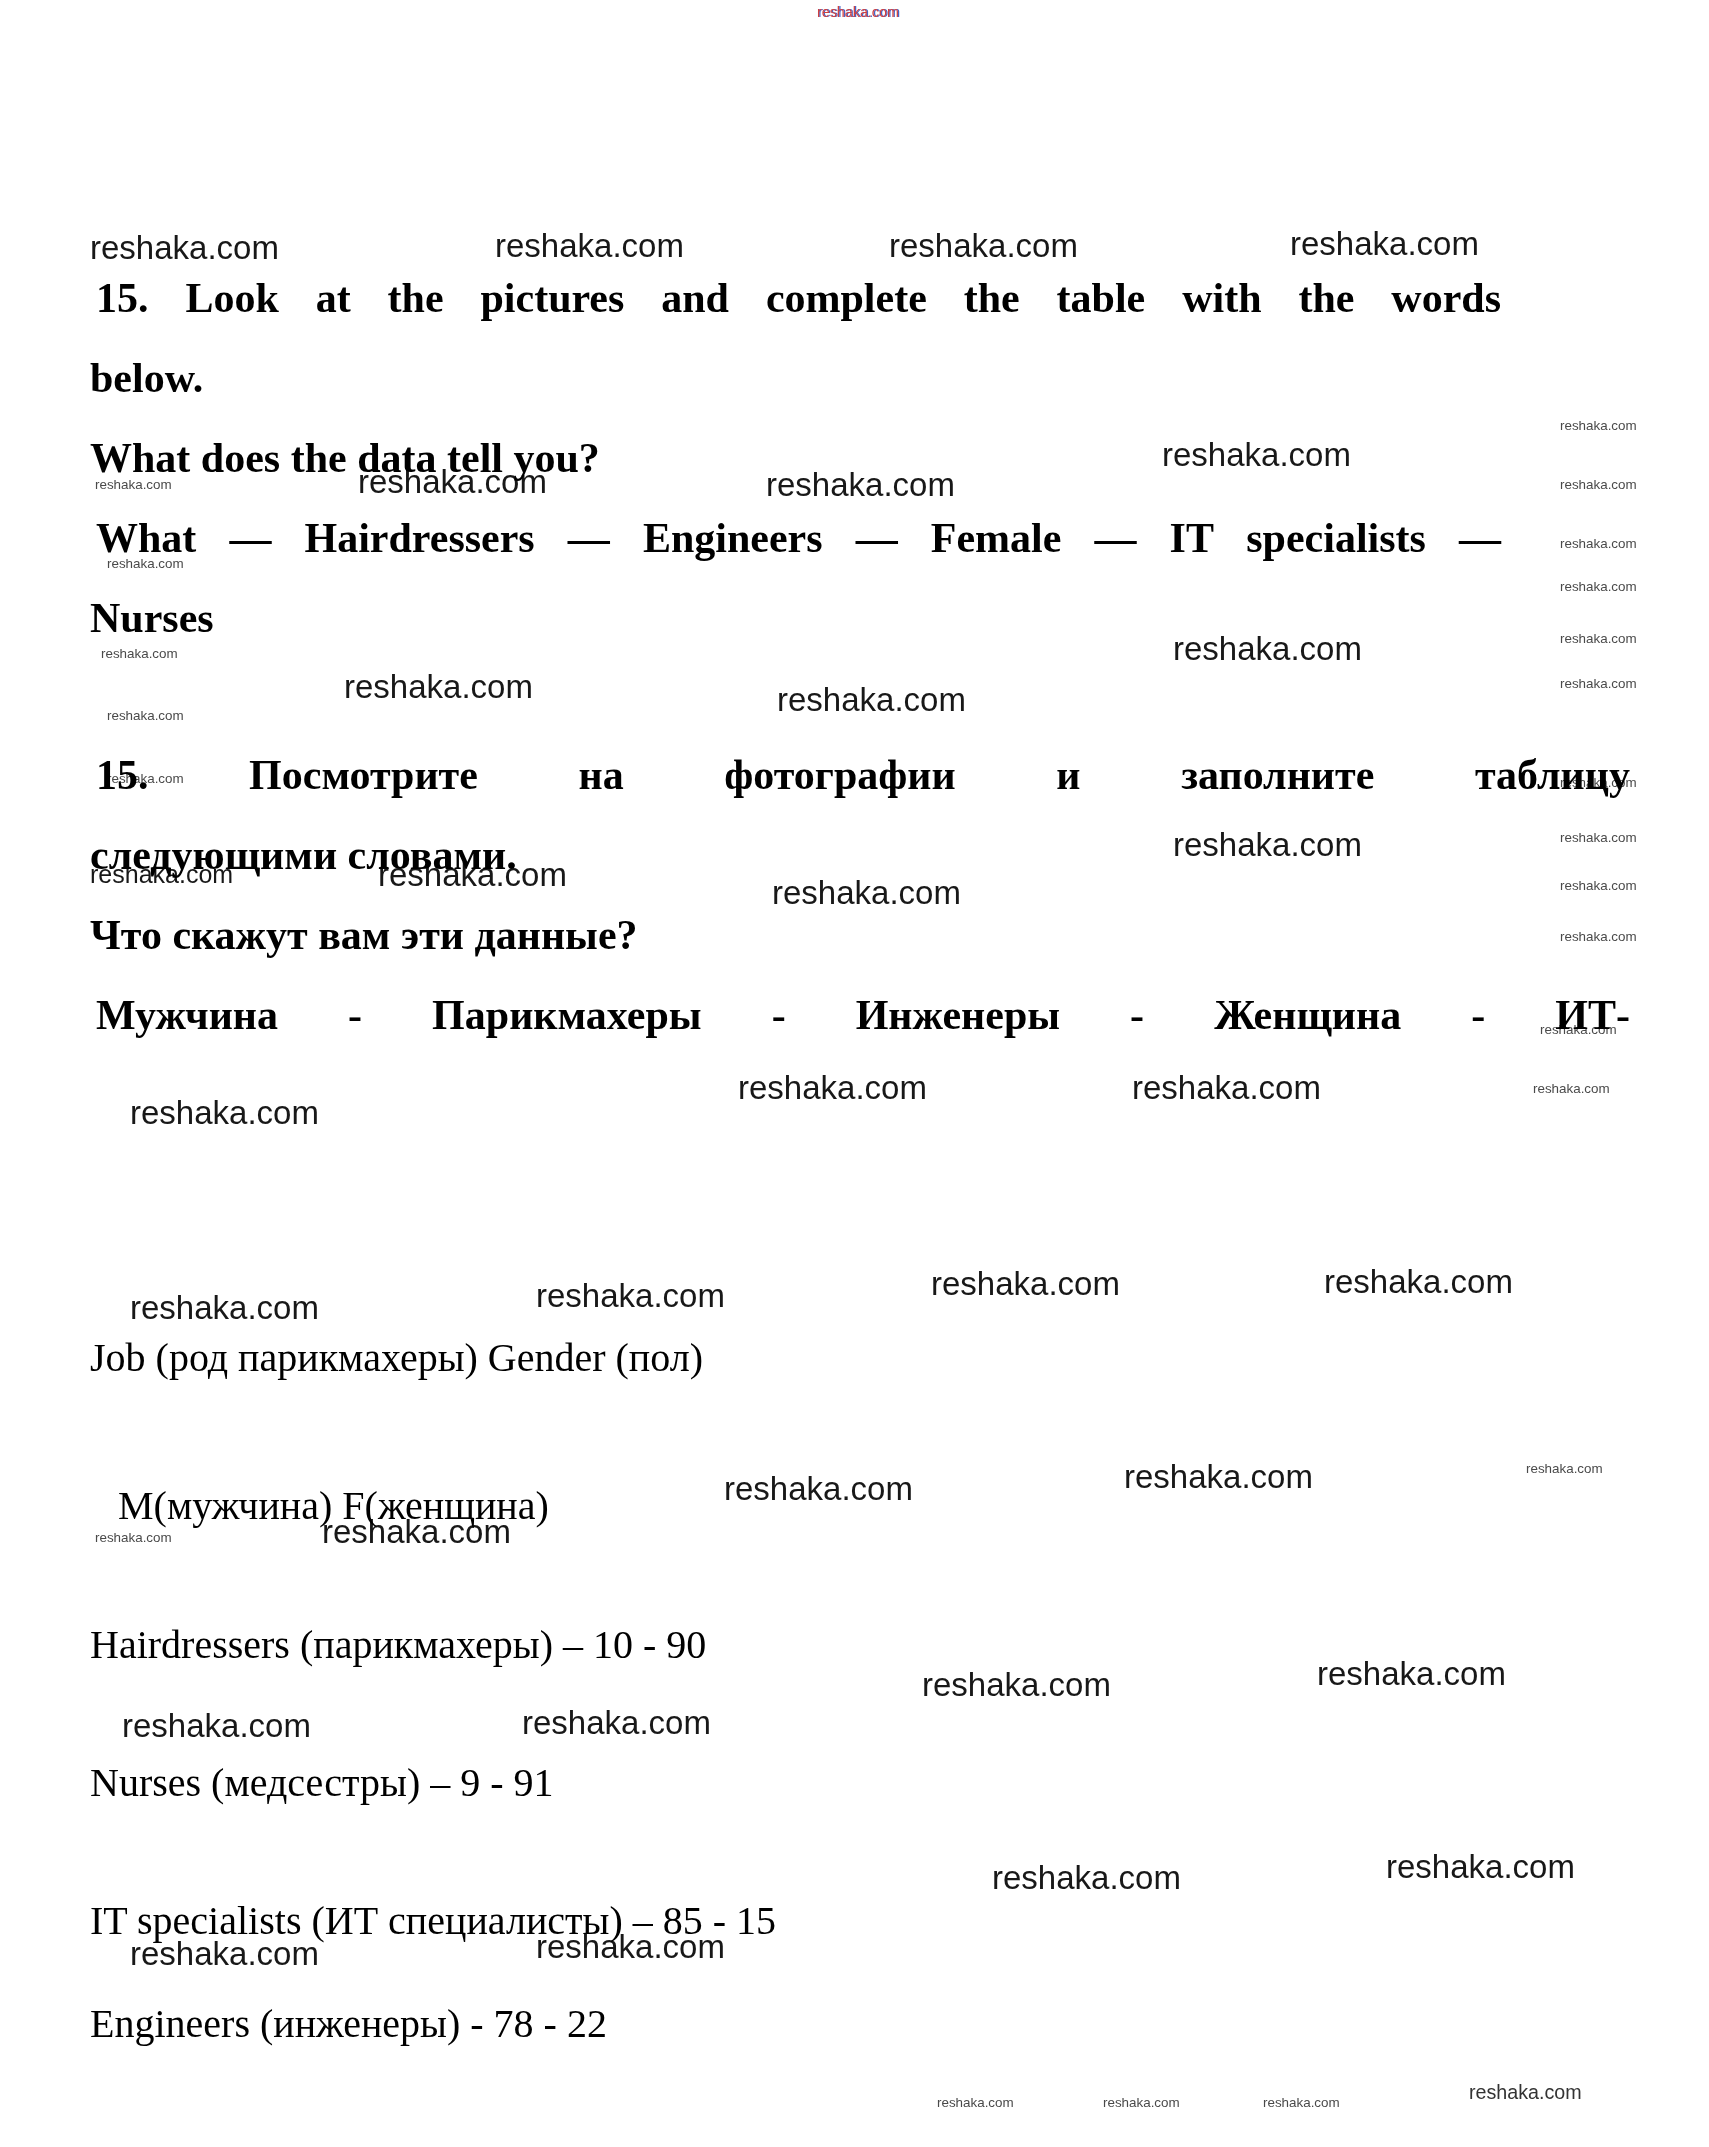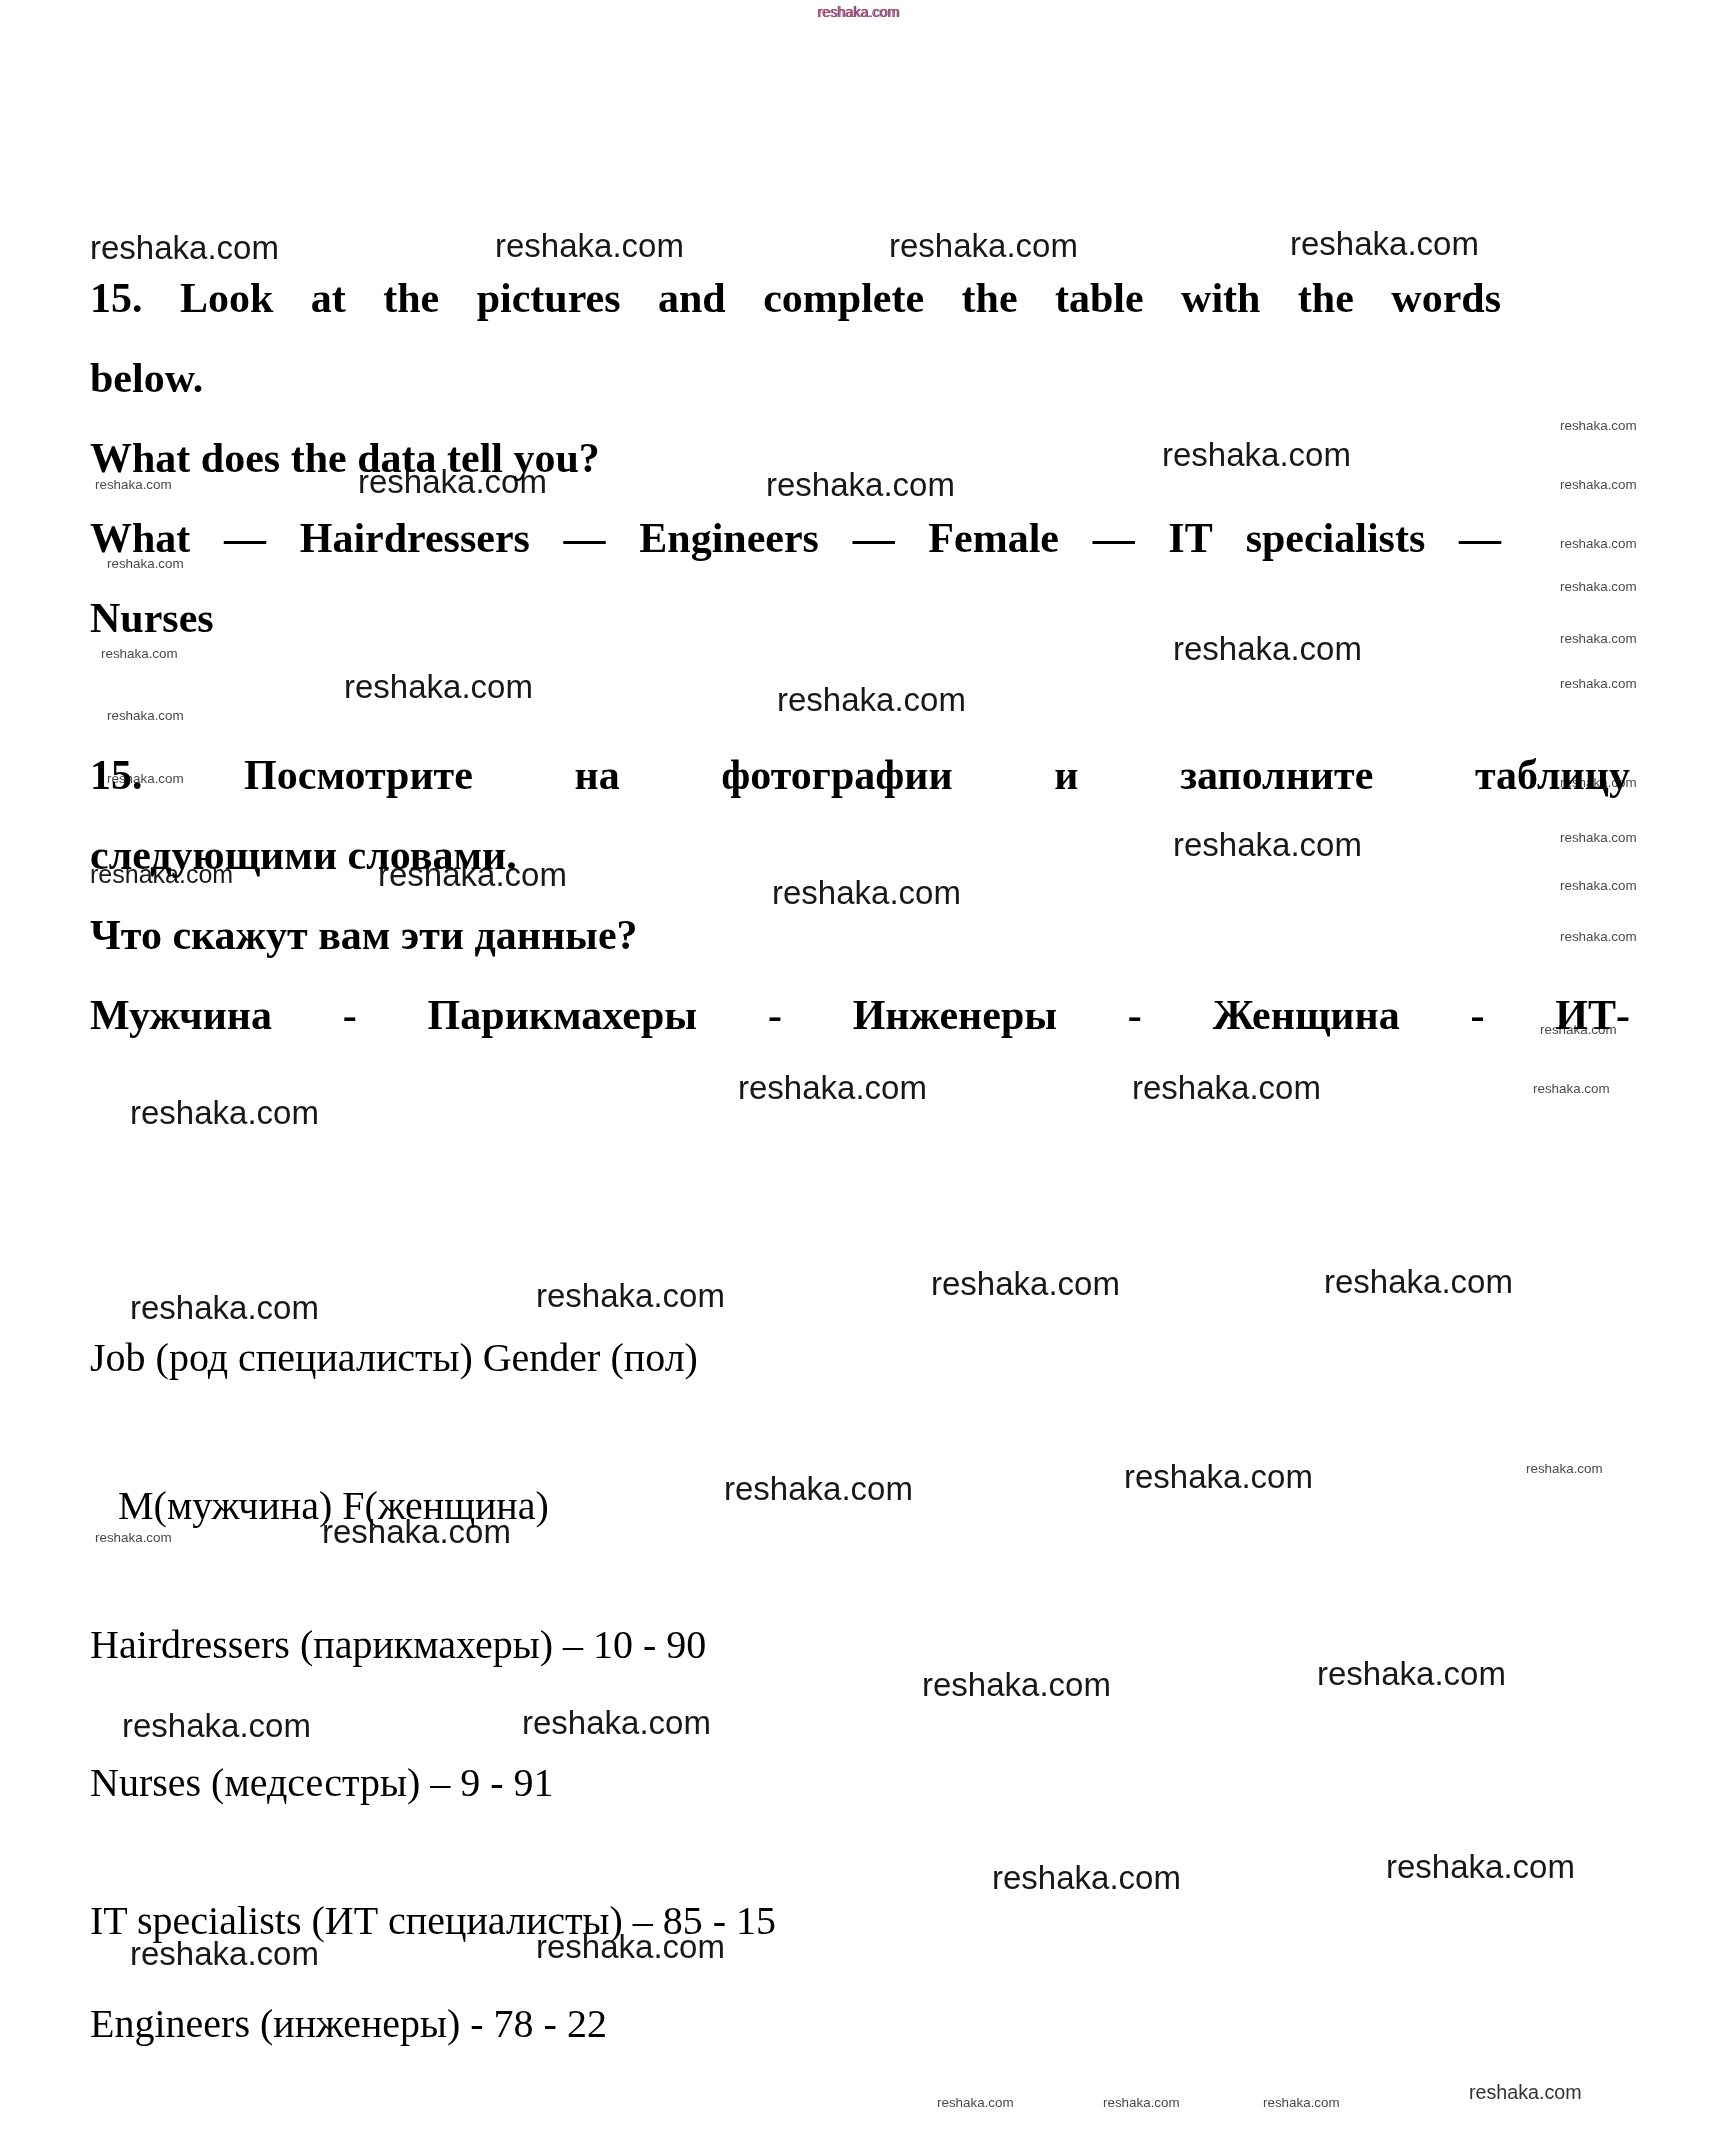--- a/index.html
+++ b/index.html
@@ -49,20 +49,21 @@
   .task .line {
     height: 80px;
     line-height: 80px;
     white-space: nowrap;
   }
   .task .line:nth-child(1),
   .task .line:nth-child(4) {
     text-align: justify;
     text-align-last: justify;
     white-space: normal;
+    margin-left: 6px;
   }
   .task-en { top: 258px;  width: 1411px; }
   .task-ru { top: 735px;  width: 1540px; }
 
   .answers {
     position: absolute;
     left: 90px; top: 0;
     width: 1540px;
     font-size: 40px;
     font-weight: normal;
@@ -147,21 +148,21 @@
       <div class="line">What — Hairdressers — Engineers — Female — IT specialists —</div>
       <div class="line">Nurses</div>
     </div>
   <div class="task task-ru">
       <div class="line">15. Посмотрите на фотографии и заполните таблицу</div>
       <div class="line">следующими словами.</div>
       <div class="line">Что скажут вам эти данные?</div>
       <div class="line">Мужчина - Парикмахеры - Инженеры - Женщина - ИТ-</div>
     </div>
   <div class="answers">
-      <div class="line">Job (род специалисты) Gender (пол)</div>
+      <div class="line">Job (род парикмахеры) Gender (пол)</div>
       <div class="line">M(мужчина) F(женщина)</div>
       <div class="line">Hairdressers (парикмахеры) – 10 - 90</div>
       <div class="line">Nurses (медсестры) – 9 - 91</div>
       <div class="line">IT specialists (ИТ специалисты) – 85 - 15</div>
       <div class="line">Engineers (инженеры) - 78 - 22</div>
     </div>
 </div>
 
 
 </body></html>

